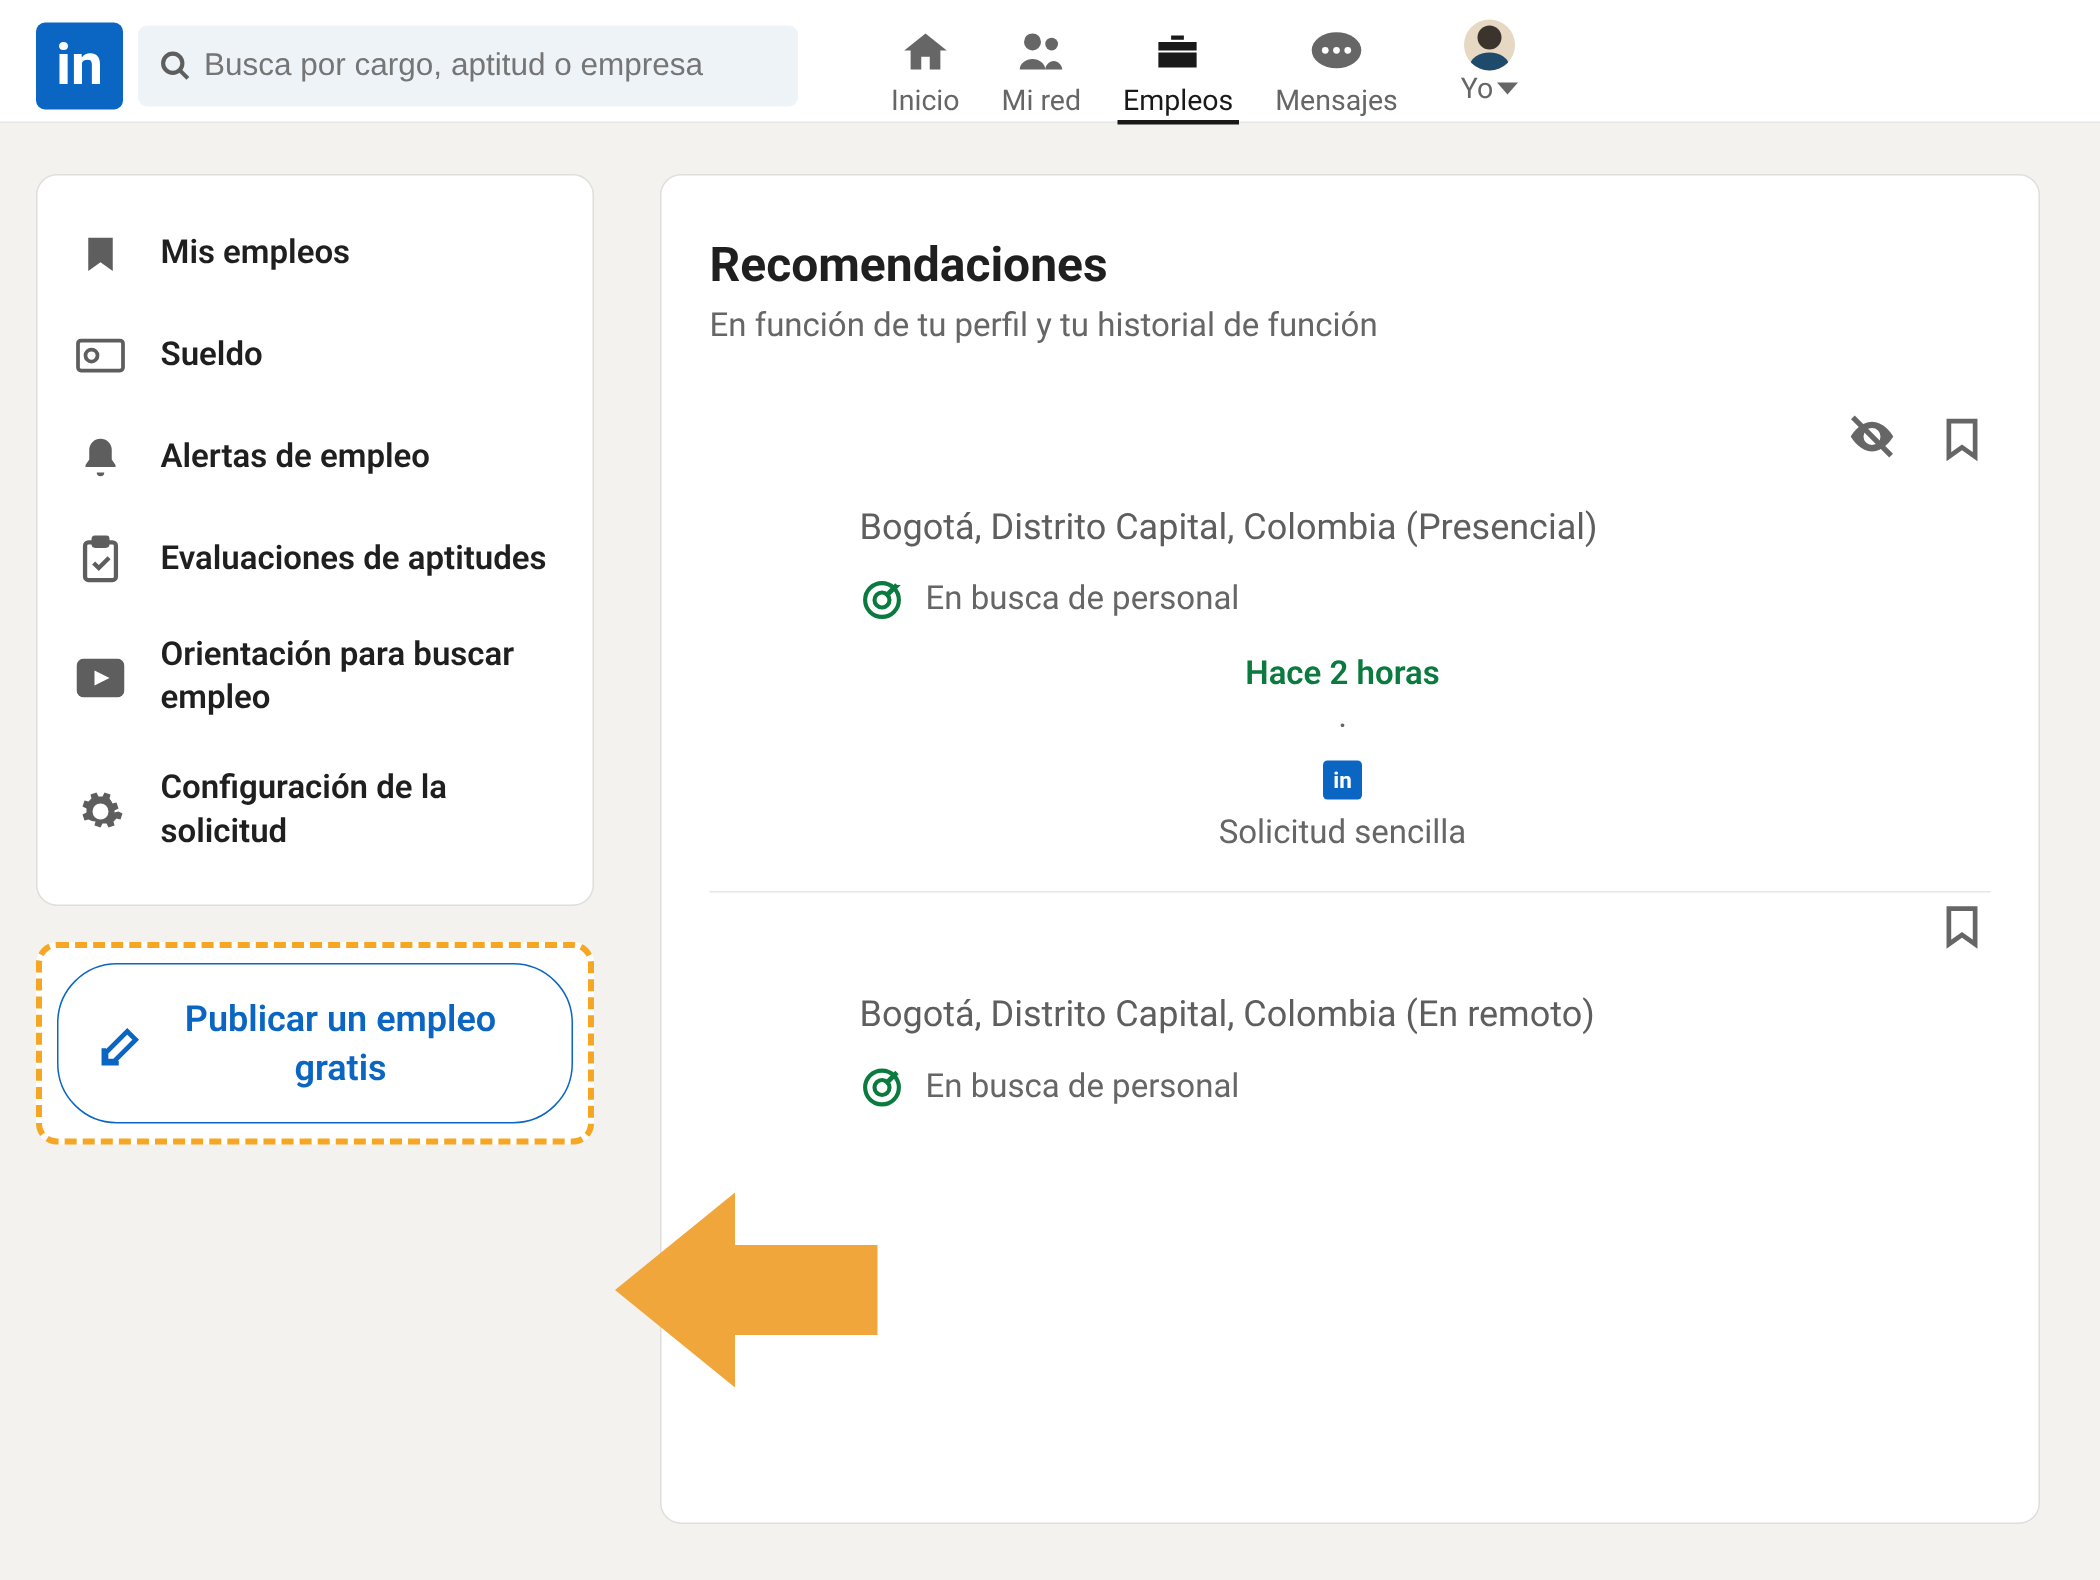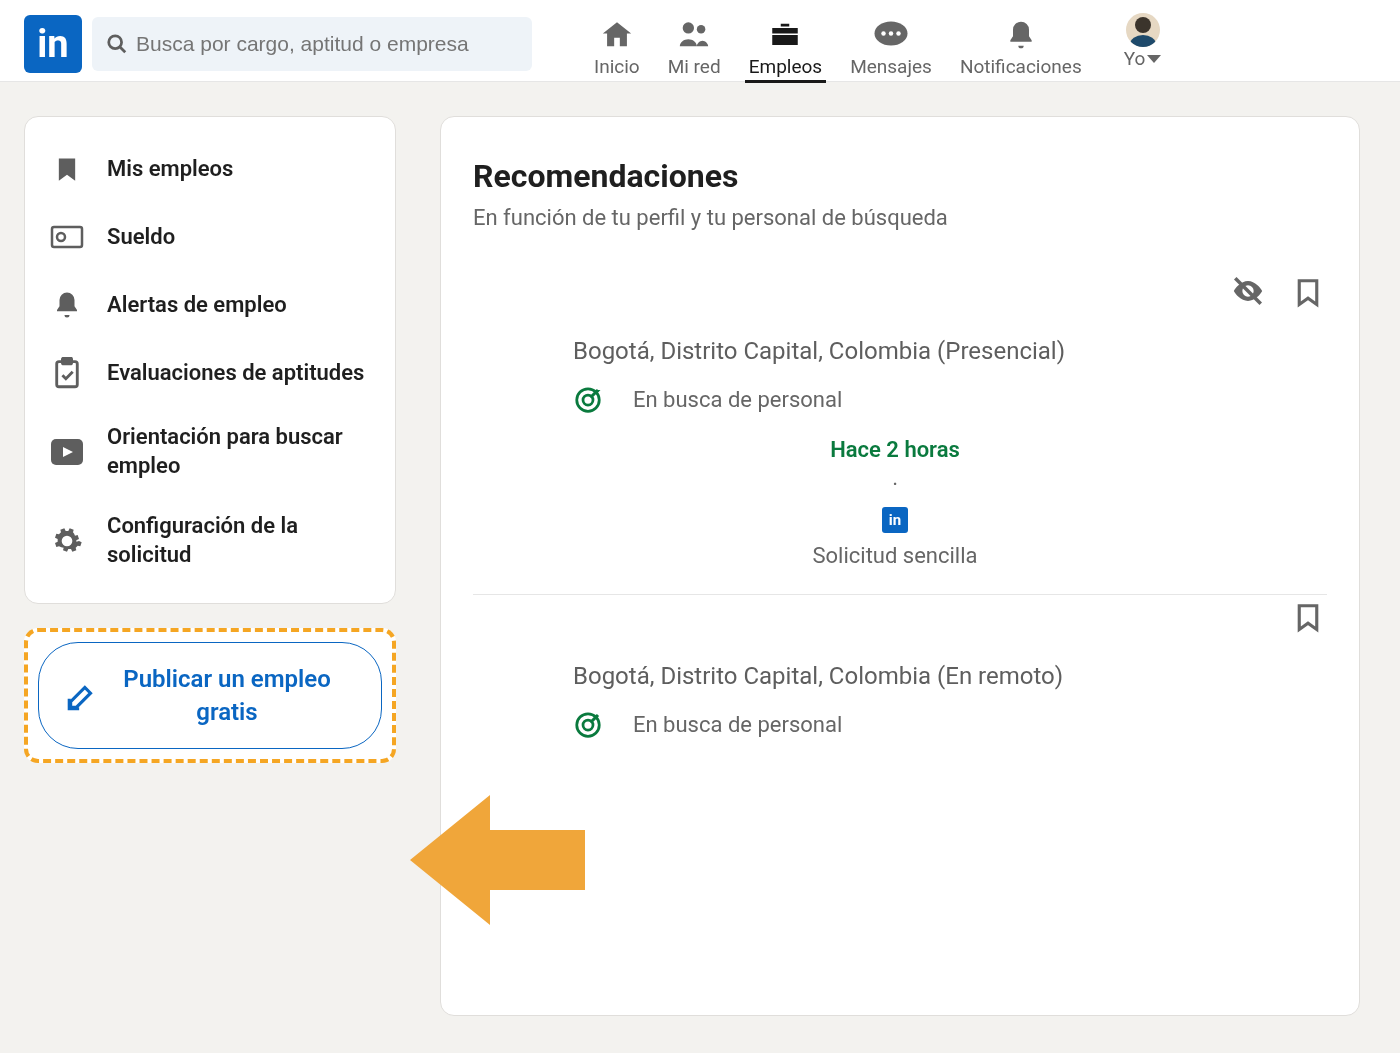--- a/index.html
+++ b/index.html
@@ -191,21 +191,21 @@
   .icon-btn { cursor:pointer; color:#666; }
   .job-loc {
     font-size: 24px;
     color: #5e5e5e;
     line-height: 1.45;
     margin-top: 36px;
   }
   .hiring-row {
     display: flex;
     align-items: center;
-    gap: 30px;
+    gap: 14px;
     margin-top: 16px;
   }
   .target-icon{width:30px;height:30px;flex-shrink:0;}
   .hiring-text { font-size: 22px; color: #666; }
   .meta-row {
     display:flex;
     align-items:center;
     gap: 10px;
     margin-top: 22px;
     font-size: 22px;
@@ -261,28 +261,20 @@
       <span class="icon">
         <svg width="36" height="30" viewBox="0 0 24 20" fill="#666">
             <ellipse cx="12" cy="9" rx="11" ry="8"></ellipse>
             <circle cx="7" cy="9" r="1.5" fill="#fff"></circle>
             <circle cx="12" cy="9" r="1.5" fill="#fff"></circle>
             <circle cx="17" cy="9" r="1.5" fill="#fff"></circle>
           </svg>
       </span>
       <span class="label">Mensajes</span>
     </div>
-    <div class="nav-item">
-      <span class="icon">
-        <svg width="32" height="34" viewBox="0 0 24 24" fill="#666">
-            <path d="M12 2a6 6 0 00-6 6v5l-2 3v1h16v-1l-2-3V8a6 6 0 00-6-6zM10 20a2 2 0 104 0h-4z"></path>
-          </svg>
-      </span>
-      <span class="label">Notificaciones</span>
-    </div>
   </div>
   <div class="nav-me">
     <div class="avatar"></div>
     <div class="me-row">
       <span>Yo</span>
       <span class="caret"></span>
     </div>
   </div>
 </div>
 
@@ -351,21 +343,21 @@
             <path d="M3 14v7h7"></path>
           </svg>
         <div class="post-job-text">Publicar un empleo gratis</div>
       </div>
     </div>
   </div>
 
   <div class="main">
     <div class="card reco-card">
       <div class="reco-title">Recomendaciones</div>
-      <div class="reco-sub">En función de tu perfil y tu personal de búsqueda</div>
+      <div class="reco-sub">En función de tu perfil y tu historial de función</div>
 
       <div class="job first-job">
         <div class="job-spacer-left"></div>
         <div class="job-body">
           <div class="job-actions">
             <span class="icon-btn">
               <svg width="38" height="34" viewBox="0 0 24 24" fill="#666">
                   <path d="M12 5c5 0 9 5 10 7-1 2-5 7-10 7S3 14 2 12c1-2 5-7 10-7zm0 3a4 4 0 100 8 4 4 0 000-8z"></path>
                   <line x1="3" y1="3" x2="21" y2="21" stroke="#666" stroke-width="2.5"></line>
                 </svg>

